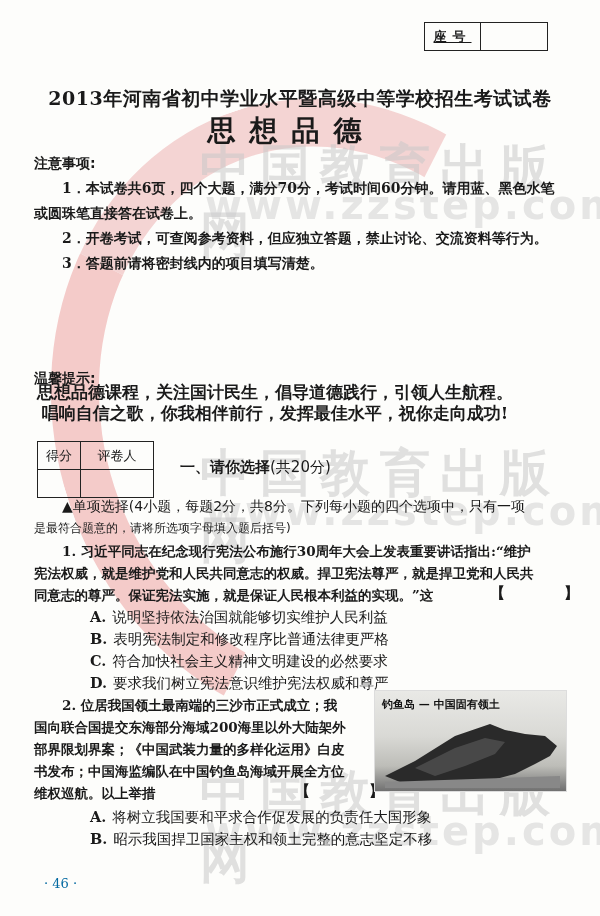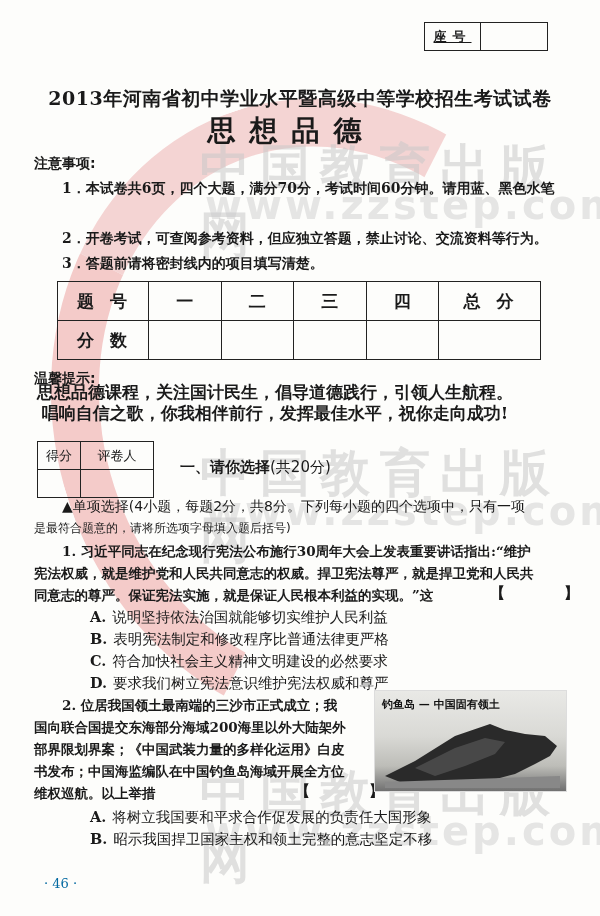--- a/index.html
+++ b/index.html
@@ -72,43 +72,24 @@
   <div class="seat-box">
     <div class="lbl">座号</div>
     <div class="val"></div>
   </div>
 
   <div class="title">2013年河南省初中学业水平暨高级中等学校招生考试试卷</div>
   <div class="subject">思想品德</div>
 
   <div class="notice-head">注意事项:</div>
   <div class="para bold" style="left:62px; top:178px;">1．本试卷共6页，四个大题，满分70分，考试时间60分钟。请用蓝、黑色水笔</div>
+  <div class="para bold" style="left:34px; top:203px;">或圆珠笔直接答在试卷上。</div>
   <div class="para bold" style="left:62px; top:228px;">2．开卷考试，可查阅参考资料，但应独立答题，禁止讨论、交流资料等行为。</div>
   <div class="para bold" style="left:62px; top:253px;">3．答题前请将密封线内的项目填写清楚。</div>
 
-  <table class="score">
-    <tbody>
-        <tr>
-      <td class="first">题号</td>
-      <td>一</td>
-      <td>二</td>
-      <td>三</td>
-      <td>四</td>
-      <td class="total" style="width:102px;">总分</td>
-    </tr>
-    <tr>
-      <td class="first">分数</td>
-      <td></td>
-      <td></td>
-      <td></td>
-      <td></td>
-      <td></td>
-    </tr>
-  </tbody>
-    </table>
 
   <div class="tip-head">温馨提示:</div>
   <div class="tip-line" style="top:381px; padding-left:6px;">思想品德课程，关注国计民生，倡导道德践行，引领人生航程。</div>
   <div class="tip-line" style="top:402px; padding-left:6px;">唱响自信之歌，你我相伴前行，发挥最佳水平，祝你走向成功!</div>
 
   <table class="grader">
     <tbody>
         <tr>
       <td class="c1">得分</td>
       <td>评卷人</td>

